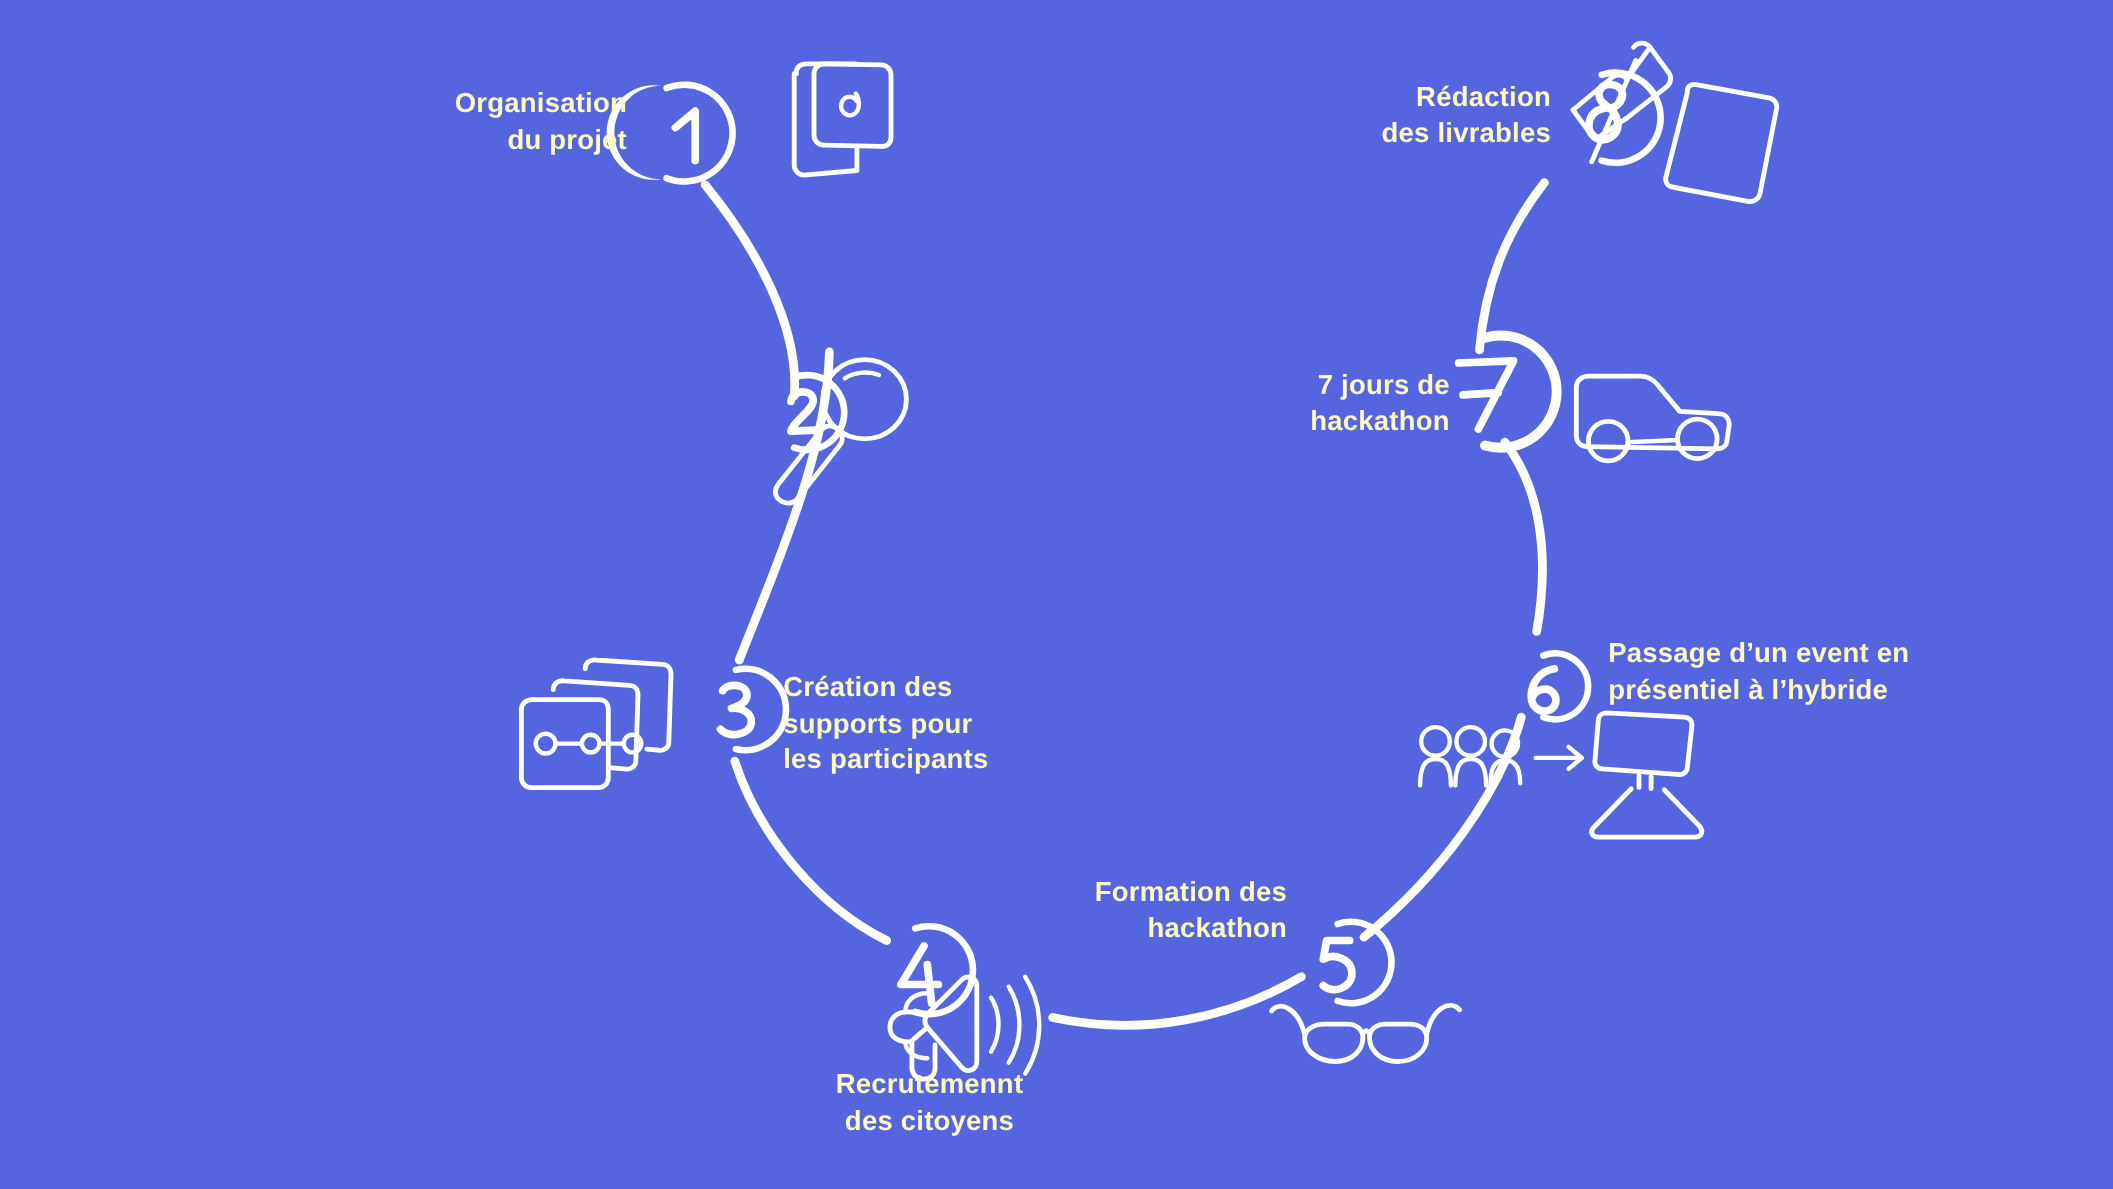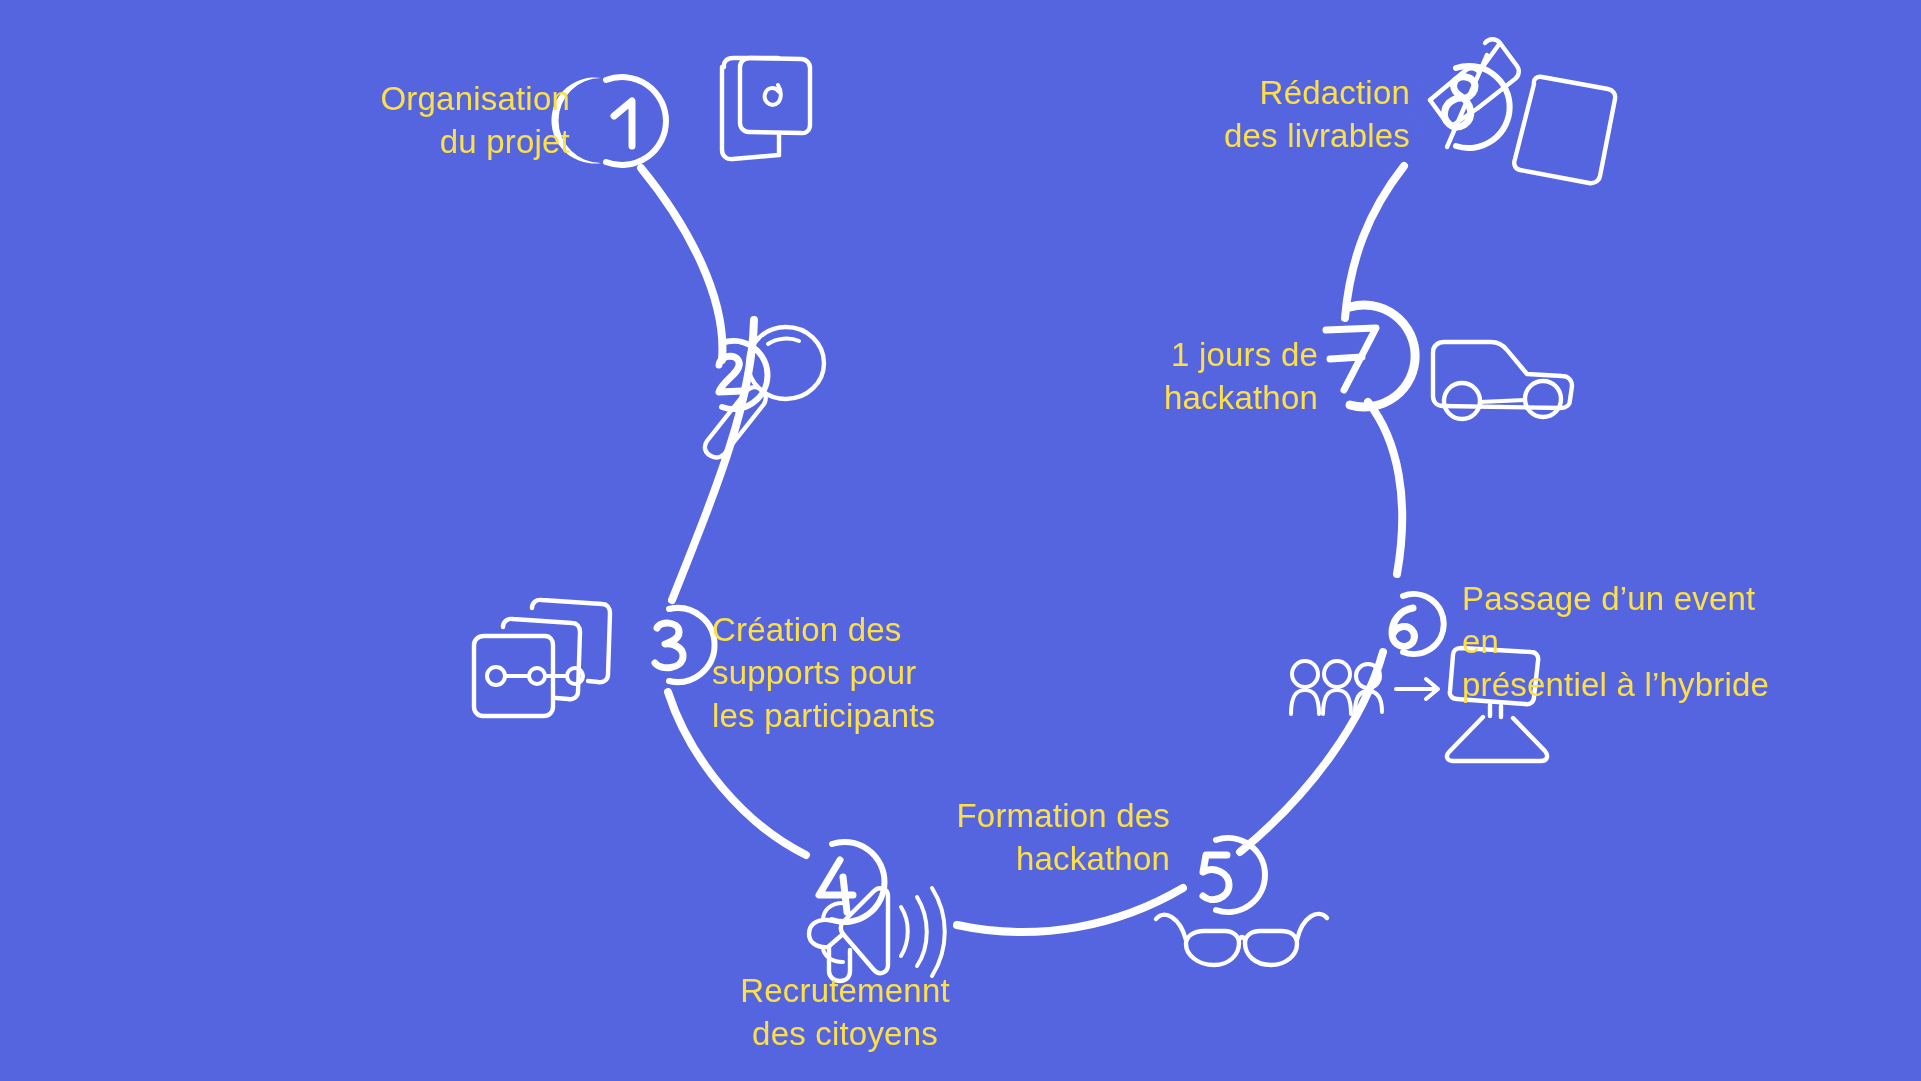--- a/index.html
+++ b/index.html
@@ -20,27 +20,27 @@
   }
   #canvas {
     position: absolute;
     left: 0;
     top: 0;
     width: 1921px;
     height: 1081px;
   }
   .label {
     position: absolute;
-    color: #fde047;
+    color: #fef9c3;
     font-family: "Liberation Sans", sans-serif;
-    font-size: 33px;
+    font-size: 25px;
     line-height: 1.30;
     letter-spacing: 0.2px;
     white-space: pre-line;
-    font-weight: 400;
+    font-weight: 700;
   }
   .lbl-right { text-align: right; }
   .lbl-left  { text-align: left; margin-top: 16px; }
 
   
   .l1 { left: 250px;  top: 78px;  width: 320px; }
   .l2 { left: 200px;  top: 305px; width: 470px; }
   .l3 { left: 712px;  top: 593px; width: 260px; }
   .l4 { left: 700px;  top: 970px; width: 290px; text-align: center; }
   .l5 { left: 930px;  top: 795px; width: 240px; }
@@ -214,18 +214,18 @@
 du projet</div>
   <div class="label l4">Recrutemennt
 des citoyens</div>
   <div class="label lbl-left  l3">Création des
 supports pour
 les participants</div>
   <div class="label lbl-right l5">Formation des
 hackathon</div>
   <div class="label lbl-left  l6">Passage d’un event en
 présentiel à l’hybride</div>
-  <div class="label lbl-right l7">1 jours de
+  <div class="label lbl-right l7">7 jours de
 hackathon</div>
   <div class="label lbl-right l8">Rédaction
 des livrables</div>
 
 </div>
 
 </body></html>

